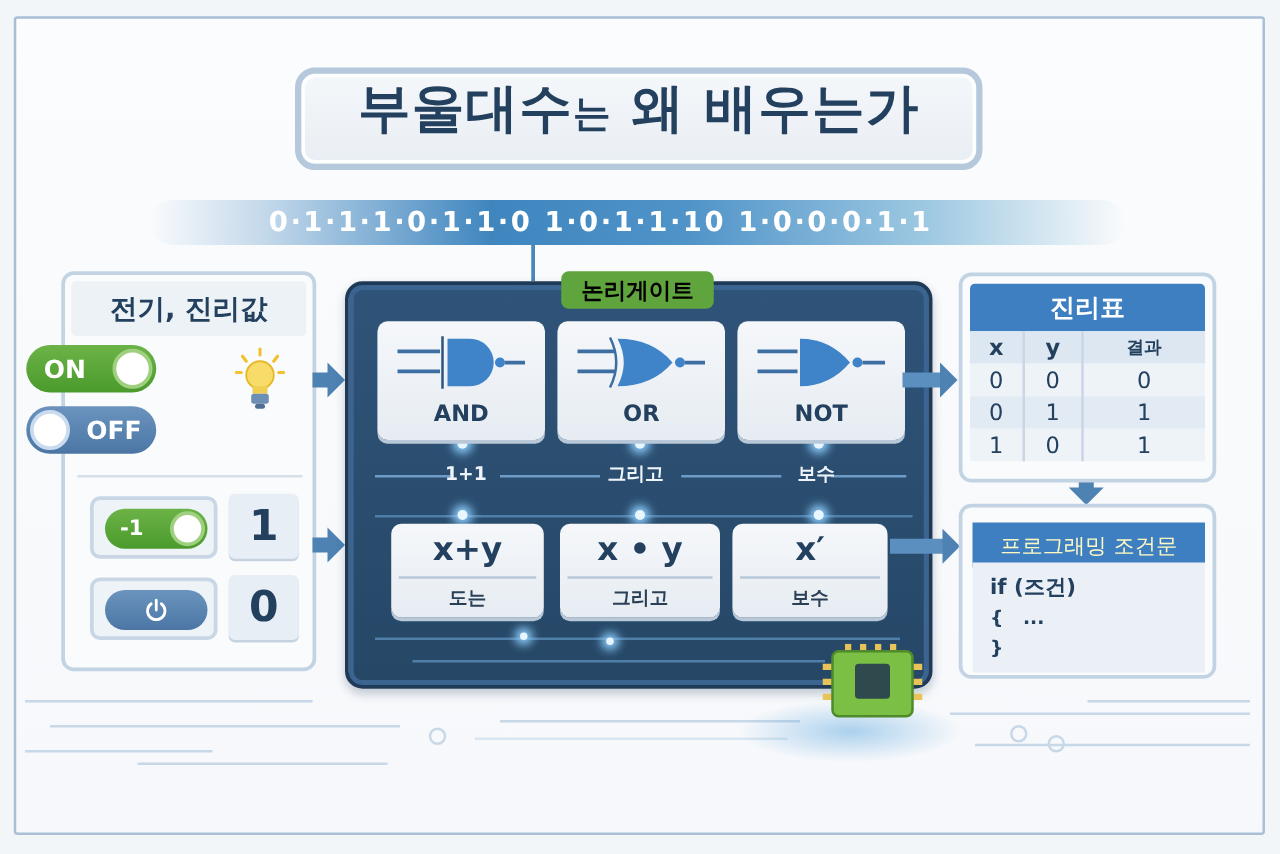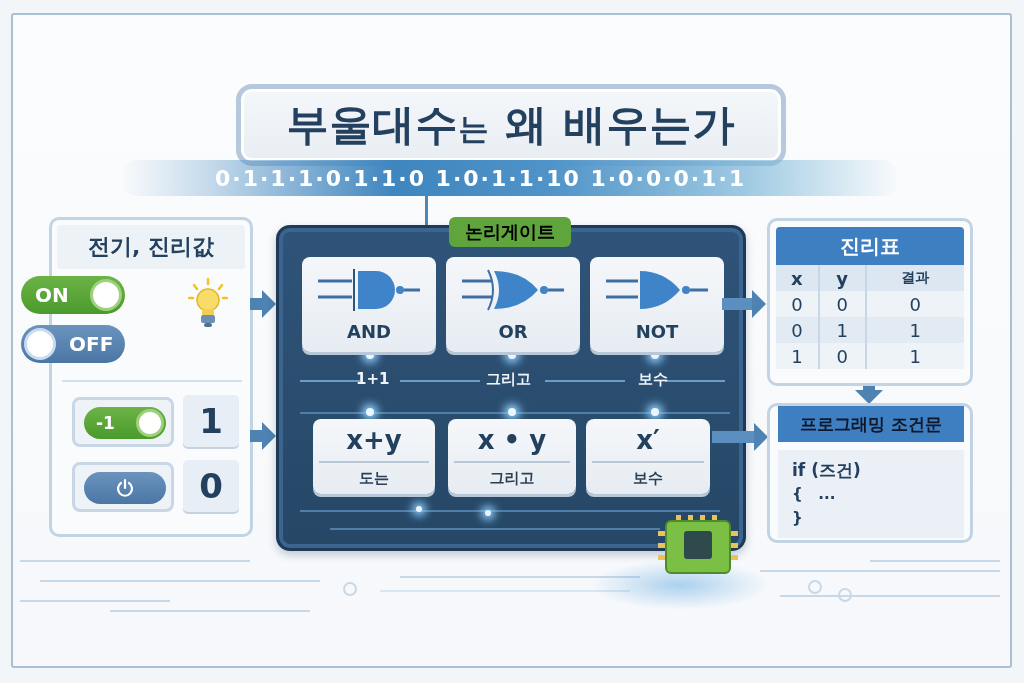--- a/index.html
+++ b/index.html
@@ -15,21 +15,21 @@
     background: linear-gradient(#fbfcfd, #f6f8fb);
   }
   .abs { position: absolute; }
 
   
   .title-box {
     position: absolute; left: 236px; top: 54px; width: 550px; height: 82px;
     border: 5px solid #b6c9dc; border-radius: 16px;
     background: linear-gradient(#f4f7fa, #e9eef4);
     box-shadow: inset 0 0 0 3px #fdfefe;
-    display: flex; align-items: center; justify-content: center; margin-top: 30px;
+    display: flex; justify-content: center;
   }
   .title-text { font-size: 42px; font-weight: bold; color: #23405f; letter-spacing: 1px; }
   .title-small { font-size: 30px; }
 
   
   .binary-band {
     position: absolute; left: 120px; top: 160px; width: 780px; height: 36px;
     background: linear-gradient(90deg, rgba(90,150,200,0) 0%, rgba(90,150,200,0.35) 12%, #3f86bf 35%, #4f93c8 55%, rgba(120,180,215,0.7) 80%, rgba(160,200,225,0) 100%);
     border-radius: 18px;
   }
@@ -162,24 +162,24 @@
   .truth-table th:last-child { font-size: 14px; }
   .truth-table tr:nth-child(2) td { background: #eef3f8; }
   .truth-table tr:nth-child(3) td { background: #e2ebf4; }
   .truth-table tr:nth-child(4) td { background: #eef3f8; }
 
   .prog-panel {
     position: absolute; left: 767px; top: 403px; width: 206px; height: 140px;
     border: 3px solid #c2d4e4; border-radius: 10px; background: #fafbfd;
   }
   .prog-head {
-    position: absolute; left: 8px; top: 0; width: 186px; height: 36px;
+    position: absolute; left: 8px; top: 12px; width: 186px; height: 36px;
     background: #3e7fc1;
     display: flex; align-items: center; justify-content: center;
-    color: #0f172a; font-weight: bold; font-size: 17px;
+    color: #fef9c3; font-weight: normal; font-size: 17px;
   }
   .prog-body {
     position: absolute; left: 8px; top: 44px; width: 186px; height: 88px;
     background: #eaf0f6; padding: 8px 14px; color: #23405f; font-weight: bold; font-size: 15px; line-height: 24px;
   }
 
   .bg-trace { position: absolute; height: 2px; background: #c7d8e8; }
   .bg-dot { position: absolute; border-radius: 50%; border: 2px solid #c7d8e8; }
 </style>
 </head>

